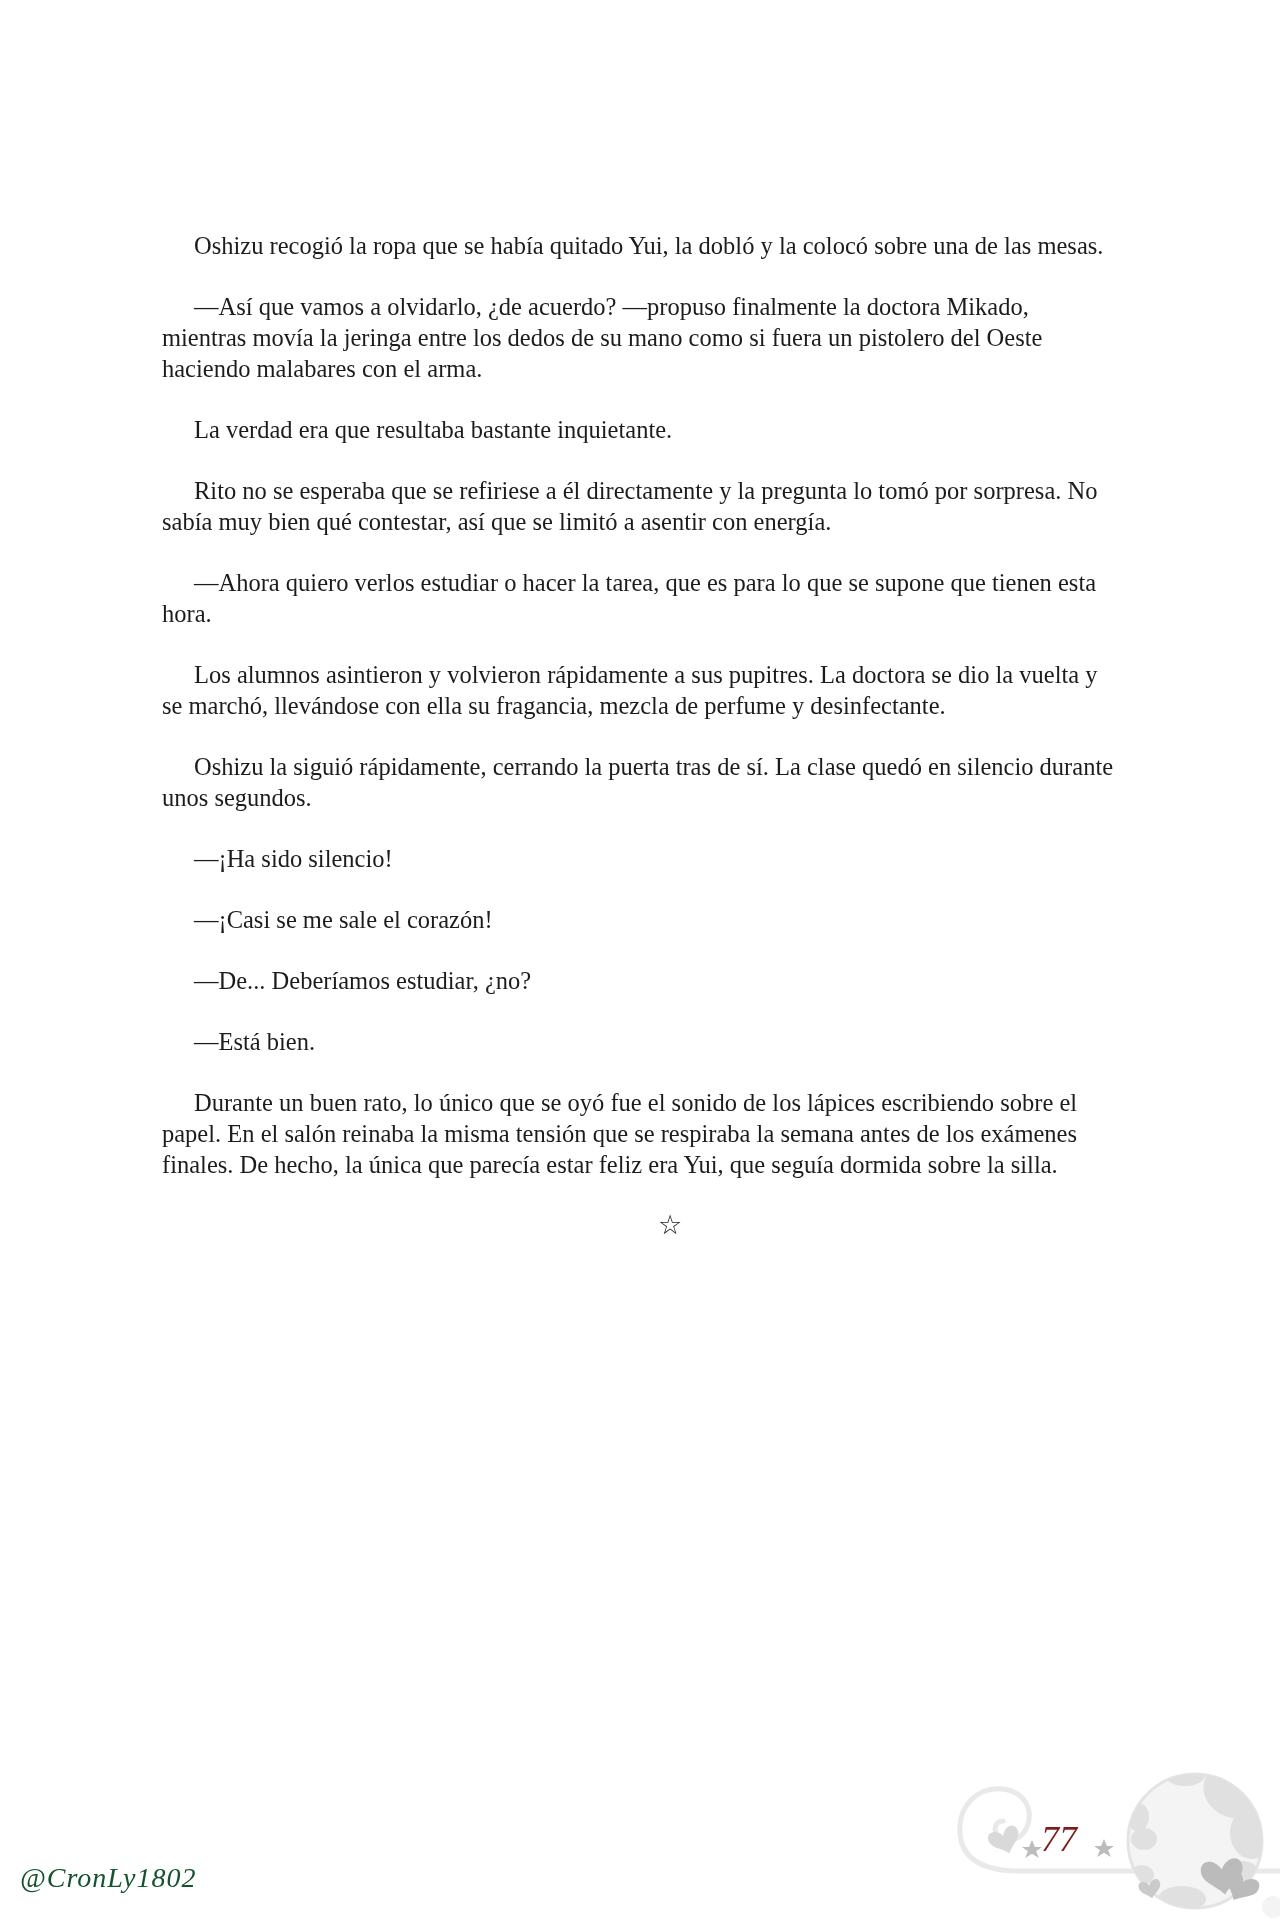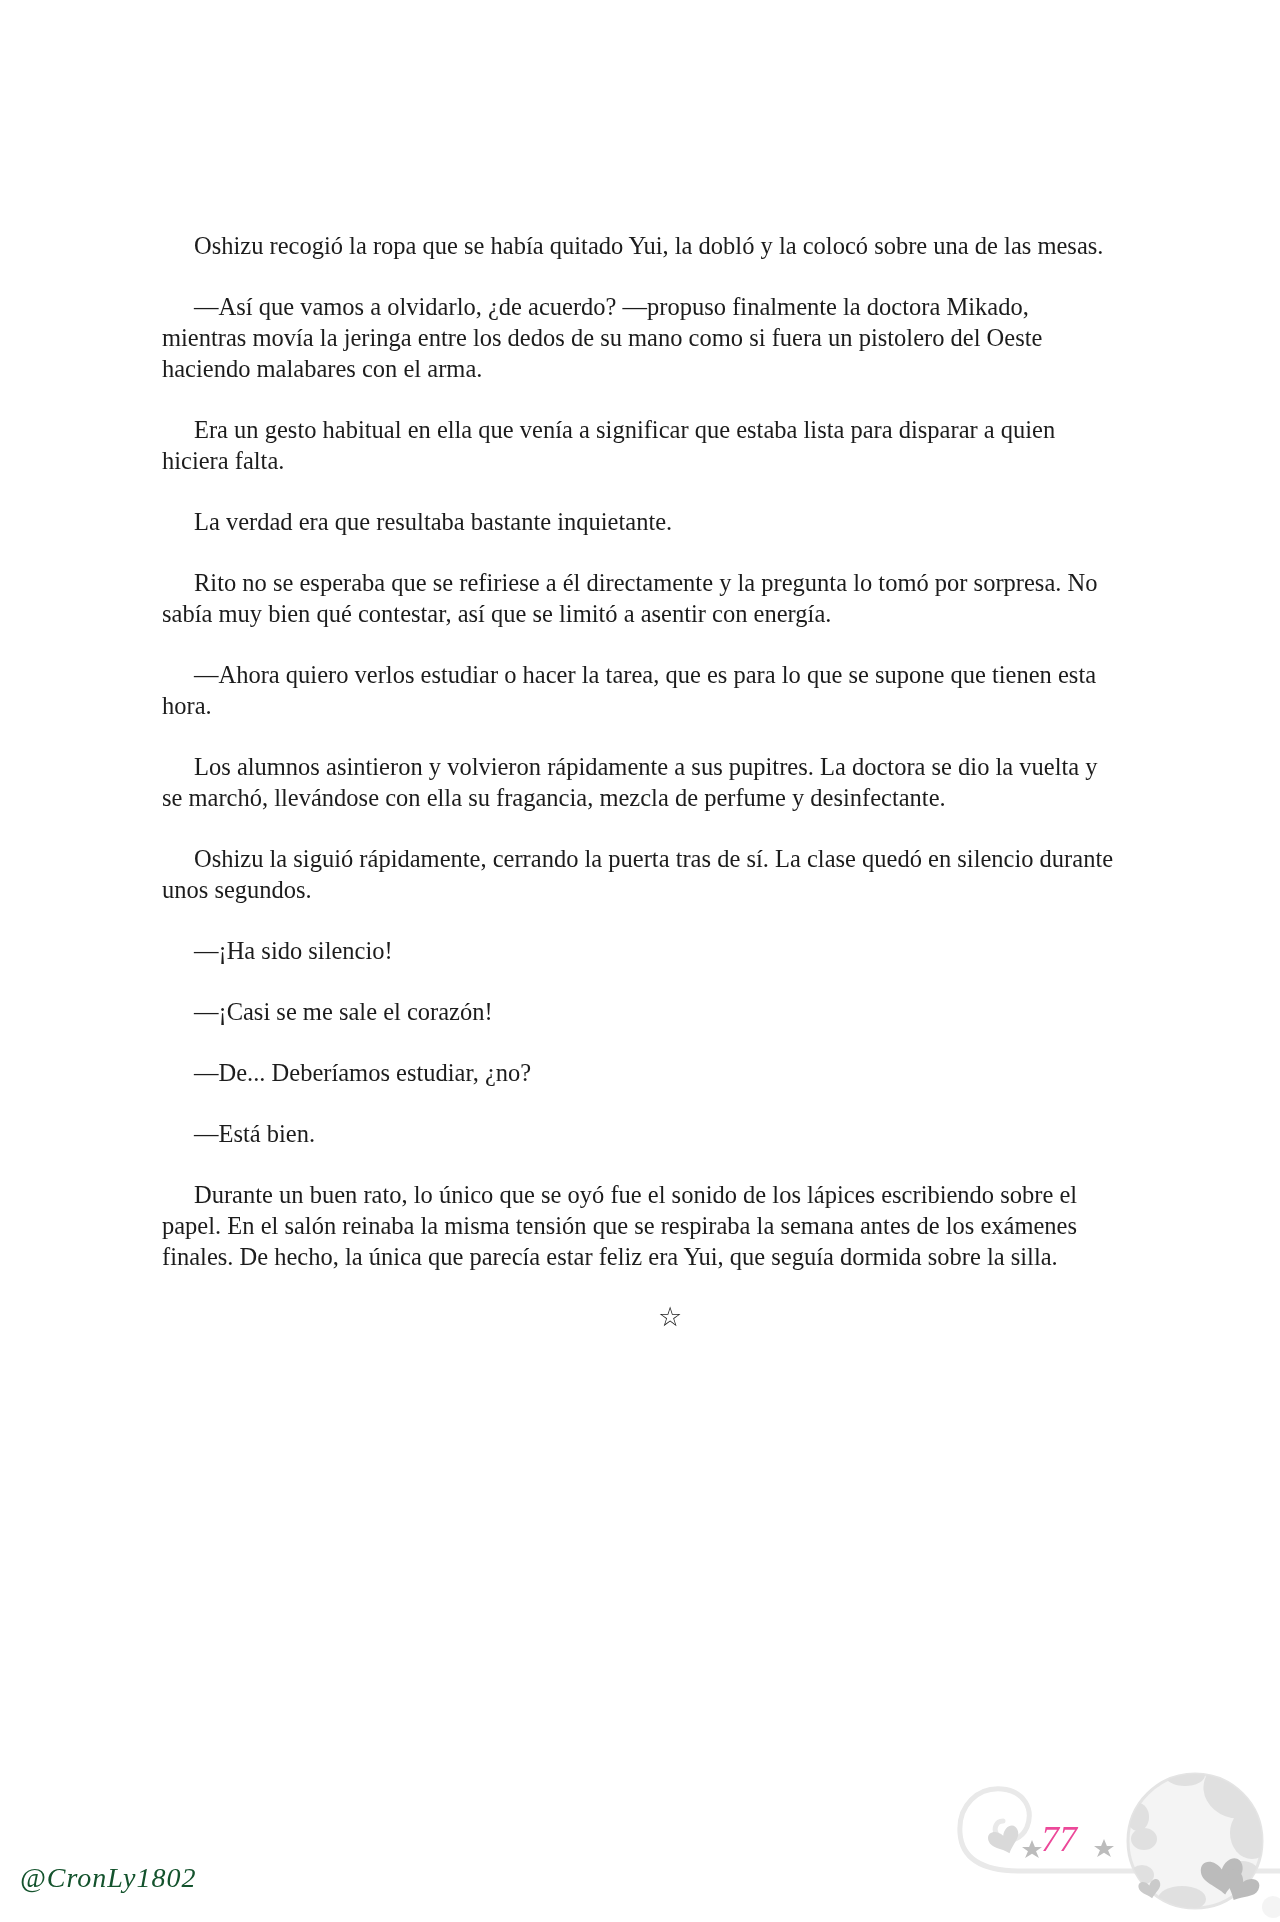--- a/index.html
+++ b/index.html
@@ -37,38 +37,37 @@
     font-style:italic;
     font-size:28px;
     letter-spacing:1px;
     color:#14532d;
   }
   .pagenum {
     position:absolute;
     left:1041px; top:1818px;
     font-size:36px;
     font-style:italic;
-    color:#ec4899;
+    color:#7f1d1d;
     text-align:center;
   }
   .deco {
     position:absolute;
     left:920px; top:1755px;
     width:360px; height:167px;
   }
 </style>
 </head>
 <body>
 
 <div class="page">
 
   <main class="text-block">
     <p>Oshizu recogió la ropa que se había quitado Yui, la dobló y la colocó sobre una de las mesas.</p>
     <p>—Así que vamos a olvidarlo, ¿de acuerdo? —propuso finalmente la doctora Mikado, mientras movía la jeringa entre los dedos de su mano como si fuera un pistolero del Oeste haciendo malabares con el arma.</p>
-    <p>Era un gesto habitual en ella que venía a significar que estaba lista para disparar a quien hiciera falta.</p>
     <p>La verdad era que resultaba bastante inquietante.</p>
     <p>Rito no se esperaba que se refiriese a él directamente y la pregunta lo tomó por sorpresa. No sabía muy bien qué contestar, así que se limitó a asentir con energía.</p>
     <p>—Ahora quiero verlos estudiar o hacer la tarea, que es para lo que se supone que tienen esta hora.</p>
     <p>Los alumnos asintieron y volvieron rápidamente a sus pupitres. La doctora se dio la vuelta y se marchó, llevándose con ella su fragancia, mezcla de perfume y desinfectante.</p>
     <p>Oshizu la siguió rápidamente, cerrando la puerta tras de sí. La clase quedó en silencio durante unos segundos.</p>
     <p>—¡Ha sido silencio!</p>
     <p>—¡Casi se me sale el corazón!</p>
     <p>—De... Deberíamos estudiar, ¿no?</p>
     <p>—Está bien.</p>
     <p>Durante un buen rato, lo único que se oyó fue el sonido de los lápices escribiendo sobre el papel. En el salón reinaba la misma tensión que se respiraba la semana antes de los exámenes finales. De hecho, la única que parecía estar feliz era Yui, que seguía dormida sobre la silla.</p>

